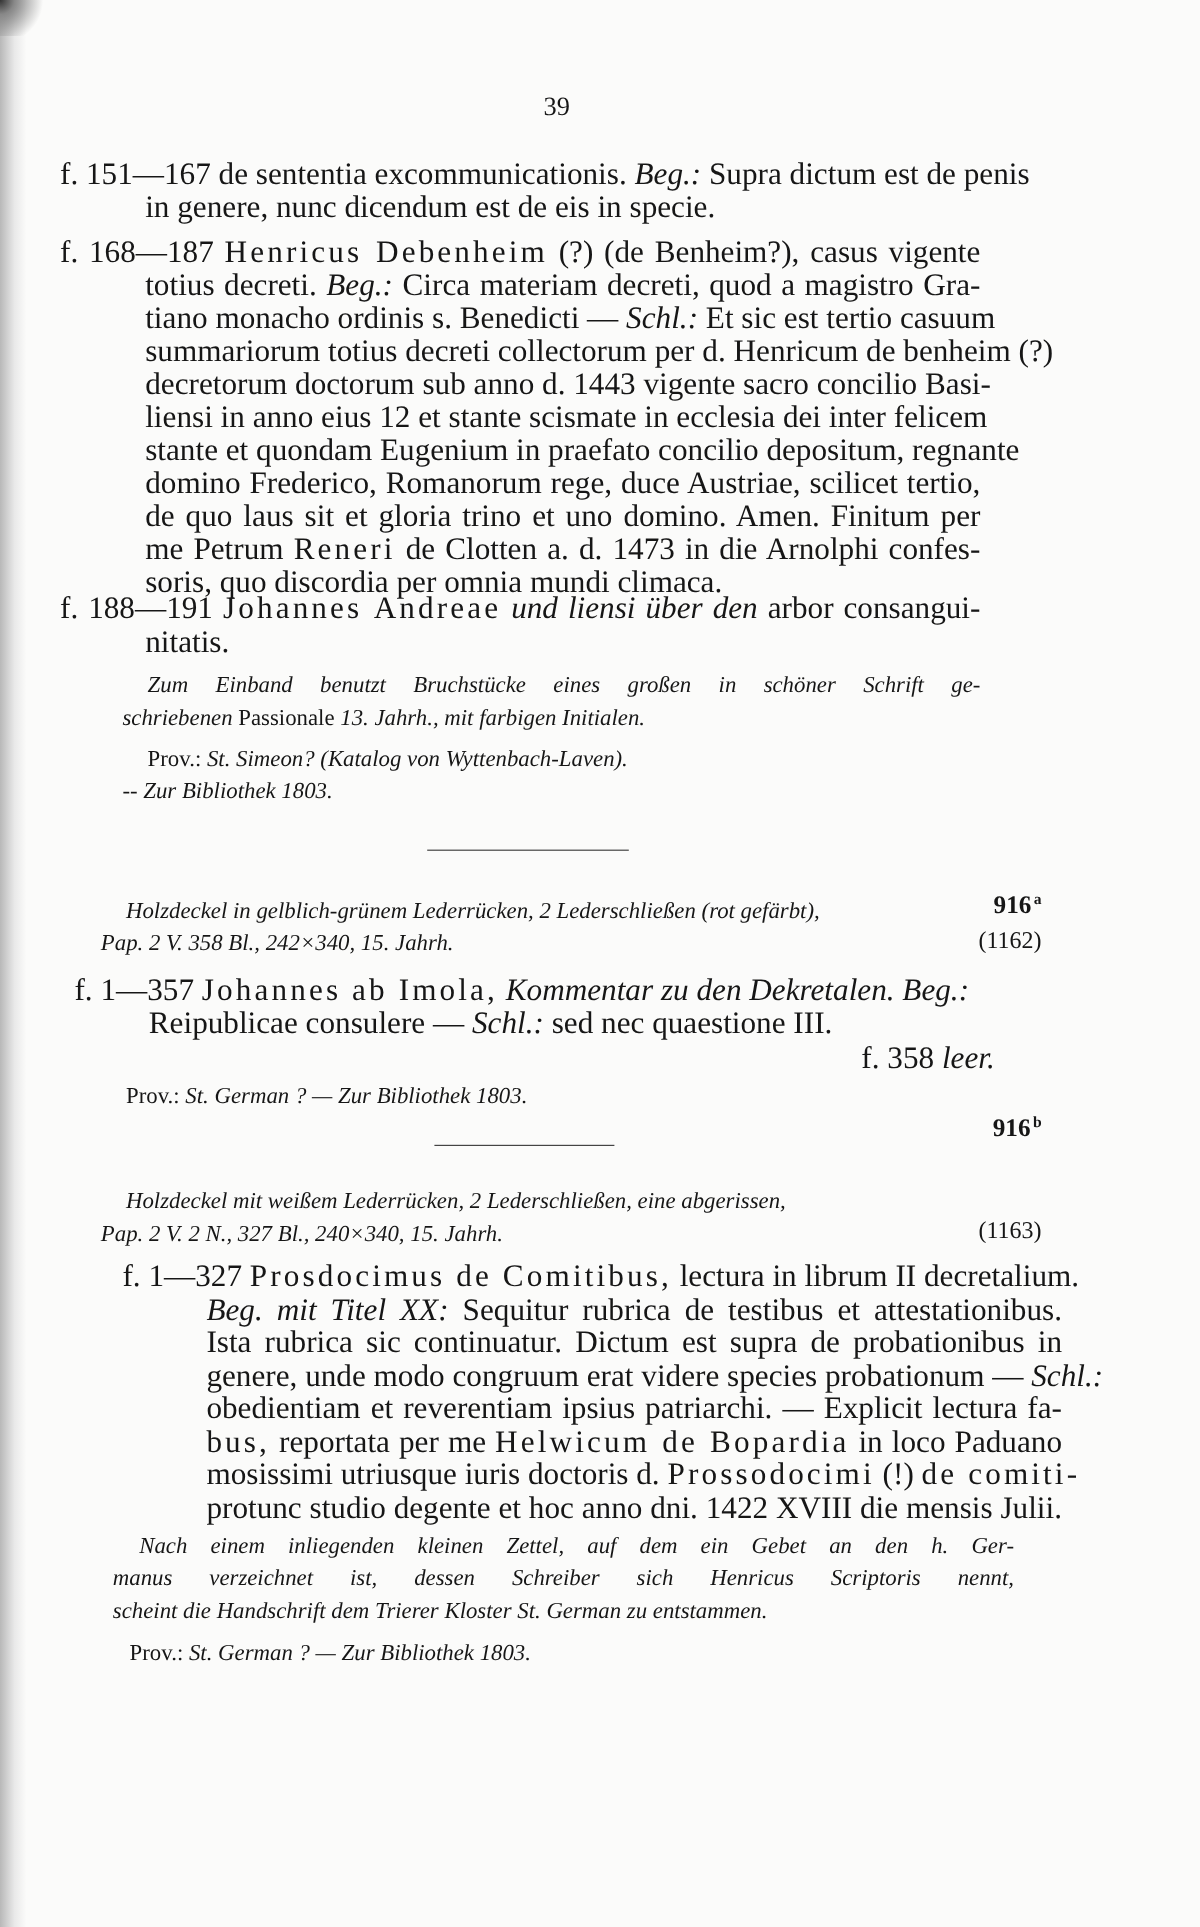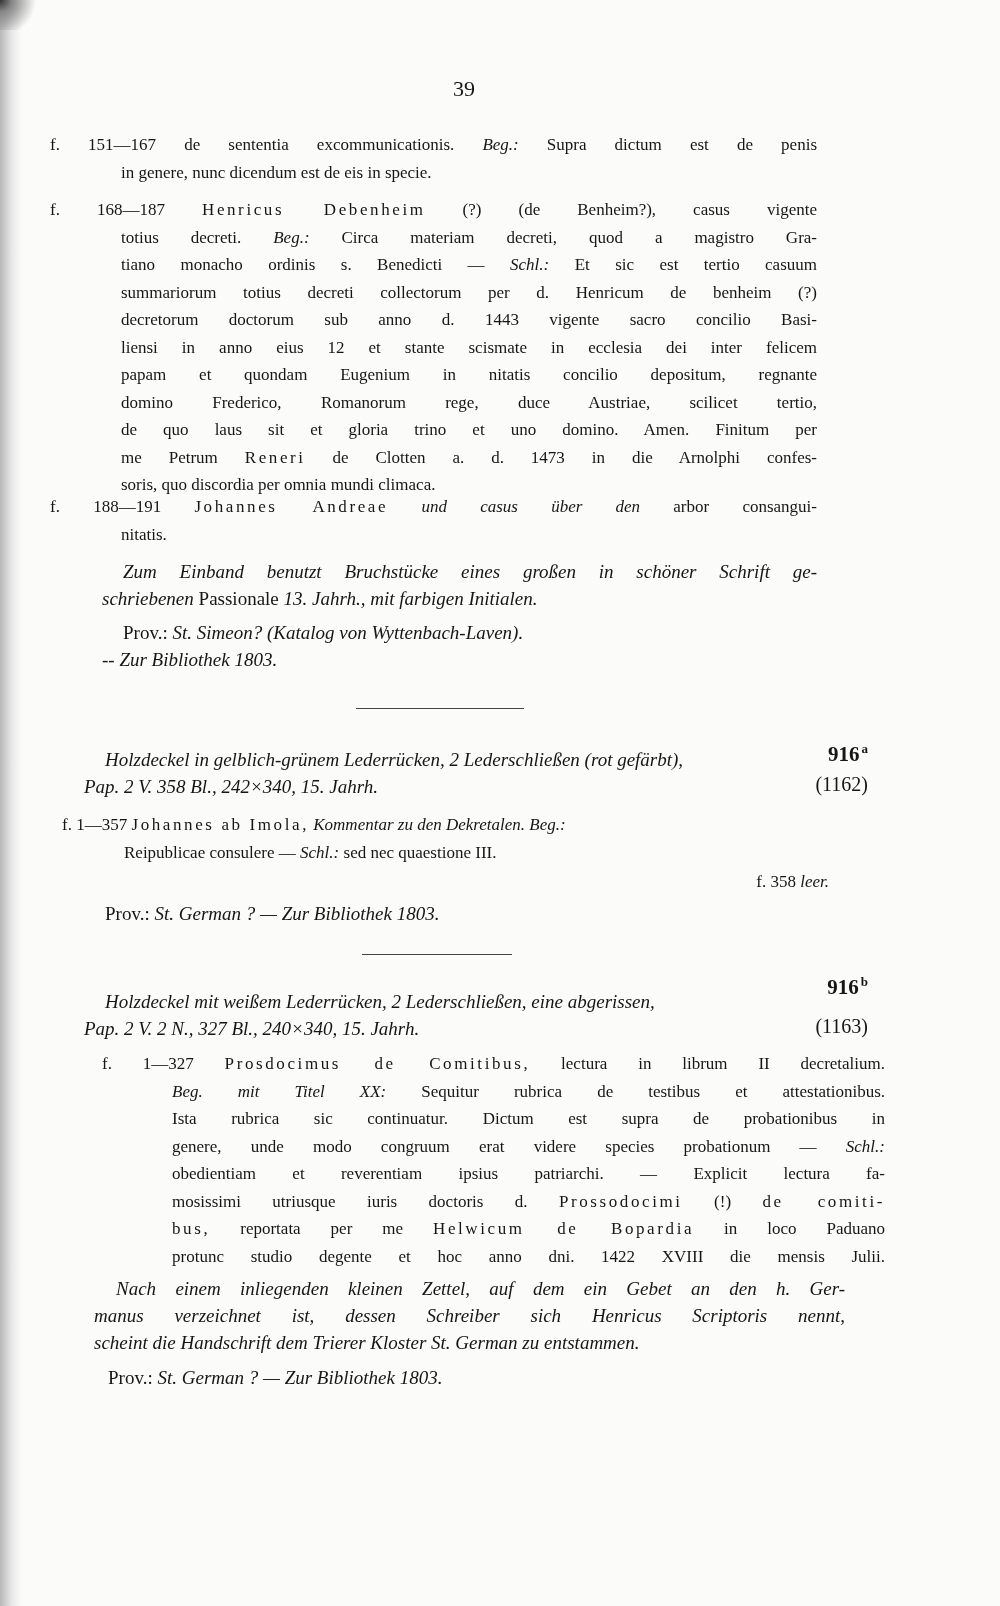--- a/index.html
+++ b/index.html
@@ -14,21 +14,21 @@
       background: linear-gradient(to right, #b8b8b8, #e9e9e9 55%, rgba(251,251,250,0));
     }
     .shade-corner {
       position: absolute; left: 0; top: 0; width: 40px; height: 30px;
       background: radial-gradient(circle at 0 0, #333 0, #888 12px, rgba(251,251,250,0) 36px);
     }
     .page-number {
       position: absolute; left: 0; width: 860px; top: 76px;
       text-align: center; font-size: 22px; padding-left: 34px;
     }
-    .entry { position: absolute; left: 50px; width: 767px; font-size: 17px; line-height: 27.5px; }
+    .entry { position: absolute; left: 50px; width: 767px; font-size: 26px; line-height: 27.5px; }
     .entry .line { white-space: nowrap; display: block; }
     .indent { padding-left: 71px; }
     .just { display: block; text-align: justify; text-align-last: justify; white-space: normal; }
     .it { font-style: italic; }
     .sp { letter-spacing: 2.6px; }
     .note { position: absolute; font-size: 19px; line-height: 27px; font-style: italic; }
     .rule {
       position: absolute; height: 1px; background: #444;
     }
     .head { position: absolute; left: 105px; width: 765px; font-size: 19px; line-height: 27px; }
@@ -69,37 +69,37 @@
       <span>Circa materiam decreti, quod a magistro Gra-</span>
     </span>
     <span class="line just">
       <span>tiano monacho ordinis s. Benedicti —</span>
       <span class="it">Schl.:</span>
       <span>Et sic est tertio casuum</span>
     </span>
     <span class="line just">summariorum totius decreti collectorum per d. Henricum de benheim (?)</span>
     <span class="line just">decretorum doctorum sub anno d. 1443 vigente sacro concilio Basi-</span>
     <span class="line just">liensi in anno eius 12 et stante scismate in ecclesia dei inter felicem</span>
-    <span class="line just">papam et quondam Eugenium in nitatis concilio depositum, regnante</span>
+    <span class="line just">stante et quondam Eugenium in praefato concilio depositum, regnante</span>
     <span class="line just">domino Frederico, Romanorum rege, duce Austriae, scilicet tertio,</span>
     <span class="line just">de quo laus sit et gloria trino et uno domino. Amen. Finitum per</span>
     <span class="line just">
       <span>me Petrum</span>
       <span class="sp">Reneri</span>
       <span>de Clotten a. d. 1473 in die Arnolphi confes-</span>
     </span>
     <span class="line">soris, quo discordia per omnia mundi climaca.</span>
   </div>
 </div>
 
 <div class="entry" style="top:493px;">
   <span class="line just">
     <span>f. 188—191</span>
     <span class="sp">Johannes Andreae</span>
-    <span class="it">und casus über den</span>
+    <span class="it">und liensi über den</span>
     <span>arbor consangui-</span>
   </span>
   <span class="line indent">nitatis.</span>
 </div>
 
 <div class="note" style="top:558px; left:123px; width:694px;">
   <span class="just">Zum Einband benutzt Bruchstücke eines großen in schöner Schrift ge-</span>
 </div>
 <div class="note" style="top:585px; left:102px; width:715px; font-style:normal;">
   <span class="it">schriebenen</span>
@@ -140,21 +140,21 @@
   <span class="it">leer.</span>
 </div>
 <div class="note" style="top:900px; left:105px; font-style:normal;">
   <span>Prov.:</span>
   <span class="it">St. German ? — Zur Bibliothek 1803.</span>
 </div>
 
 <div class="rule" style="left:362px; top:954px; width:150px;"></div>
 
 <div class="head it" style="top:988px;">Holzdeckel mit weißem Lederrücken, 2 Lederschließen, eine abgerissen,</div>
-<div class="sig" style="top:974px;text-align:center;">
+<div class="sig" style="top:927px;text-align:center;">
   <span>916</span><sup>b</sup>
 </div>
 <div class="head it" style="top:1015px; left:84px;">Pap. 2 V. 2 N., 327 Bl., 240×340, 15. Jahrh.</div>
 <div class="numref" style="top:1015px;">(1163)</div>
 
 <div class="entry" style="top:1050px; left:62px; width:783px;margin-left:40px;">
   <span class="line just">
     <span>f. 1—327</span>
     <span class="sp">Prosdocimus de Comitibus,</span>
     <span>lectura in librum II decretalium.</span>
@@ -163,32 +163,32 @@
     <span class="line just">
       <span class="it">Beg. mit Titel XX:</span>
       <span>Sequitur rubrica de testibus et attestationibus.</span>
     </span>
     <span class="line just">Ista rubrica sic continuatur. Dictum est supra de probationibus in</span>
     <span class="line just">
       <span>genere, unde modo congruum erat videre species probationum —</span>
       <span class="it">Schl.:</span>
     </span>
     <span class="line just">obedientiam et reverentiam ipsius patriarchi. — Explicit lectura fa-</span>
+    <span class="line just">
+      <span class="sp">bus,</span>
+      <span>reportata per me</span>
+      <span class="sp">Helwicum de Bopardia</span>
+      <span>in loco Paduano</span>
+    </span>
     <span class="line just">
       <span>mosissimi utriusque iuris doctoris d.</span>
       <span class="sp">Prossodocimi</span>
       <span>(!)</span>
       <span class="sp">de comiti-</span>
     </span>
-    <span class="line just">
-      <span class="sp">bus,</span>
-      <span>reportata per me</span>
-      <span class="sp">Helwicum de Bopardia</span>
-      <span>in loco Paduano</span>
-    </span>
     <span class="line just">protunc studio degente et hoc anno dni. 1422 XVIII die mensis Julii.</span>
   </div>
 </div>
 
 <div class="note" style="top:1275px; left:116px; width:729px;">
   <span class="just">Nach einem inliegenden kleinen Zettel, auf dem ein Gebet an den h. Ger-</span>
 </div>
 <div class="note" style="top:1302px; left:94px; width:751px;">
   <span class="just">manus verzeichnet ist, dessen Schreiber sich Henricus Scriptoris nennt,</span>
 </div>

